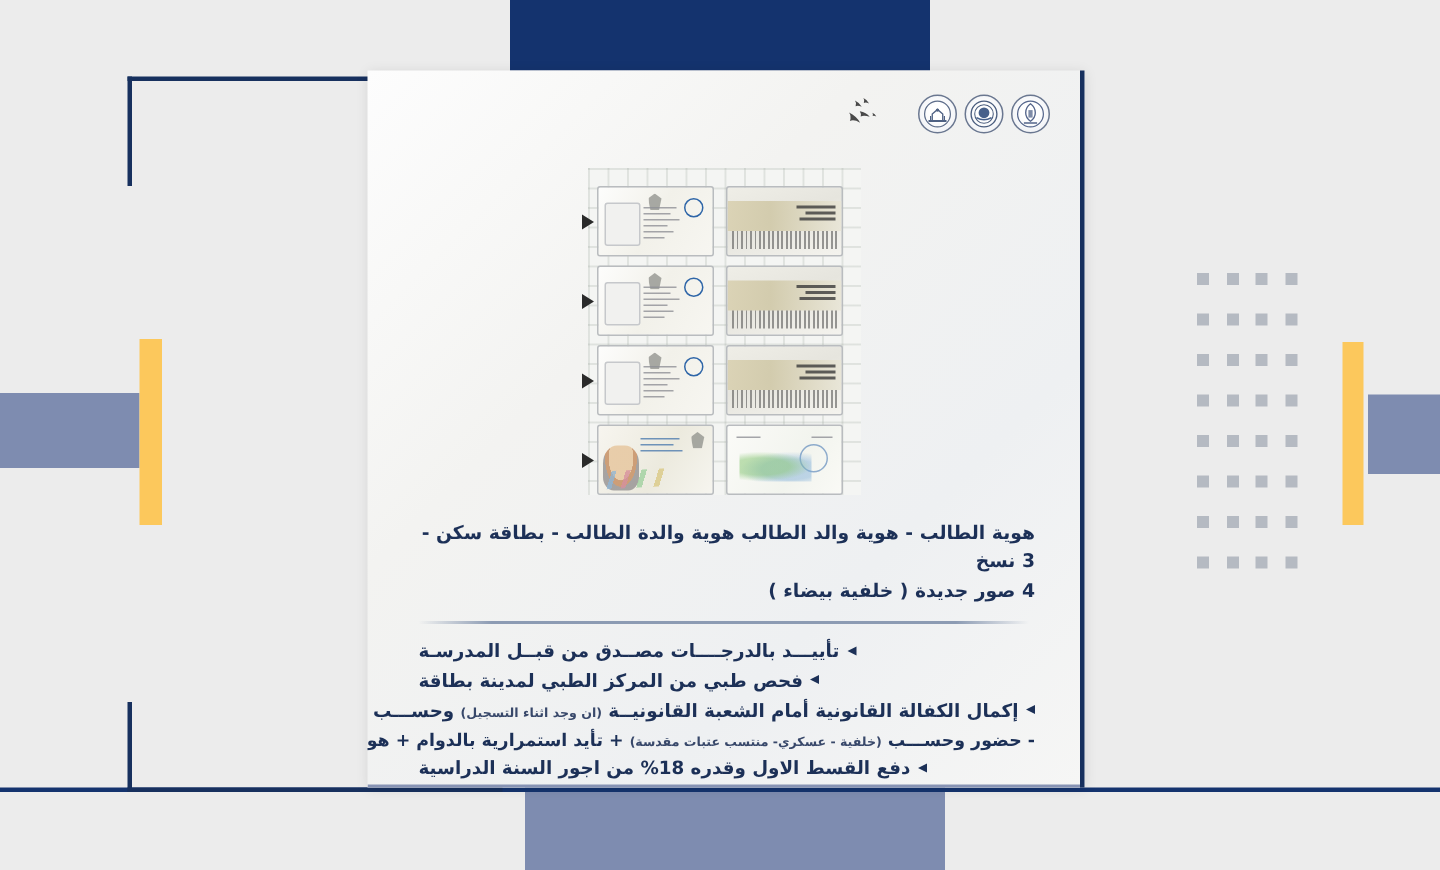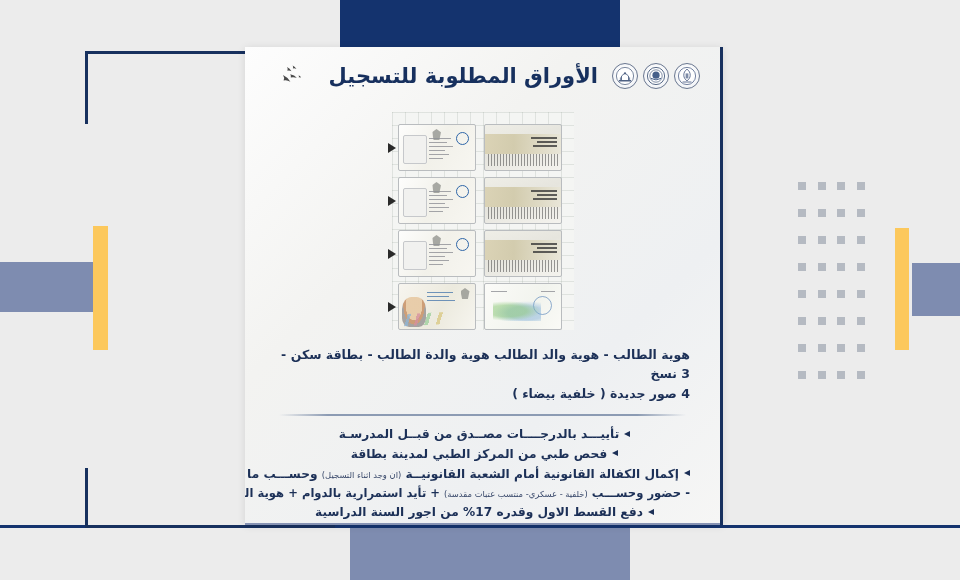--- a/index.html
+++ b/index.html
@@ -317,21 +317,21 @@
   }
 
   .divider {
     height: 2px;
     background: linear-gradient(to left, rgba(120,140,170,0) 0%, #8c9bb3 12%, #8c9bb3 88%, rgba(120,140,170,0) 100%);
     margin: 11px 4px 9px 4px;
   }
 
   .bullets {
     list-style: none;
-    text-align: center;
+    text-align: left;
     padding-left: 4px;
   }
   .bullets li {
     color: #1c3057;
     font-weight: bold;
     font-size: 12.2px;
     line-height: 1.62;
     white-space: nowrap;
   }
   .bullets li .bullet-tri {
@@ -341,21 +341,21 @@
     border-bottom: 3.4px solid transparent;
     border-right: 6px solid #1c3057;
     margin-left: 5px;
     vertical-align: 1.5px;
   }
   .bullets li.sub {
     font-size: 11.6px;
   }
   .fineprint {
     font-size: 8.4px;
-    font-weight: normal;
+    font-weight: bold;
     color: #38486a;
     margin-top: 18px;
   }
 
   
   .card-footer {
     flex: 0 0 auto;
     height: 30px;
     background: #8793b4;
     display: flex;
@@ -443,21 +443,20 @@
       <span class="logo-badge">
         <svg width="20" height="20" viewBox="0 0 20 20">
           <circle cx="10" cy="10" r="8.6" fill="none" stroke="#53648a" stroke-width="0.8"></circle>
           <path d="M10 3.2 c2.3 1.6 3.2 3.6 3.2 6 0 2.6-1.4 4.4-3.2 5.6 -1.8-1.2-3.2-3-3.2-5.6 0-2.4 .9-4.4 3.2-6z" fill="none" stroke="#53648a" stroke-width="0.9"></path>
           <rect x="8.6" y="7.4" width="2.8" height="5" fill="#53648a" opacity=".75"></rect>
           <path d="M5.6 16 h8.8" stroke="#53648a" stroke-width="0.9"></path>
         </svg>
       </span>
     </div>
 
-    <div class="header-title">الأوراق المطلوبة للتسجيل</div>
 
     <span class="header-deco-icon">
       <svg width="34" height="30" viewBox="0 0 34 30">
         <g fill="#2c2c2c">
           <path d="M10 6 q3 1.5 4.5 4.2 Q12 9 10.4 9.8 Q11.2 7.6 10 6z"></path>
           <path d="M15.6 4.4 q2.6 1.2 3.8 3.6 Q17.2 6.8 15.9 7.6 Q16.6 5.8 15.6 4.4z"></path>
           <path d="M6 14 q5 2.4 7.4 6.8 Q9.4 18.4 6.6 19.6 Q7.8 16.4 6 14z"></path>
           <path d="M13.2 13.2 q4.4 .8 6.6 3.6 Q16 15.6 13.8 16.6 Q14.2 14.6 13.2 13.2z"></path>
           <path d="M21.6 14.2 q1.8 .8 2.6 2.4 Q22.6 15.8 21.8 16.4 Q22.2 15.2 21.6 14.2z"></path>
         </g>
@@ -572,21 +571,21 @@
         <span class="bullet-tri"></span><span>إكمال الكفالة القانونية أمام الشعبة القانونيــة</span>
         <span class="fineprint">(ان وجد اثناء التسجيل)</span>
         <span>وحســـب ما يلي:</span>
       </li>
       <li class="sub">
         <span>- حضور وحســـب</span>
         <span class="fineprint">(خلفية - عسكري- منتسب عتبات مقدسة)</span>
         <span>+ تأيد استمرارية بالدوام + هوية الكفيل</span>
       </li>
       <li>
-        <span class="bullet-tri"></span><span>دفع القسط الاول وقدره 17% من اجور السنة الدراسية</span>
+        <span class="bullet-tri"></span><span>دفع القسط الاول وقدره 18% من اجور السنة الدراسية</span>
       </li>
     </ul>
   </div>
 
   <div class="card-footer">
     
   </div>
 
 </div>
 

